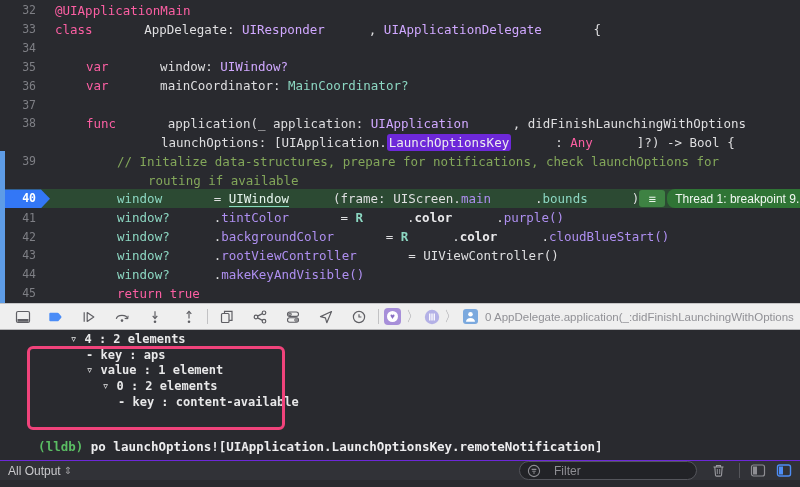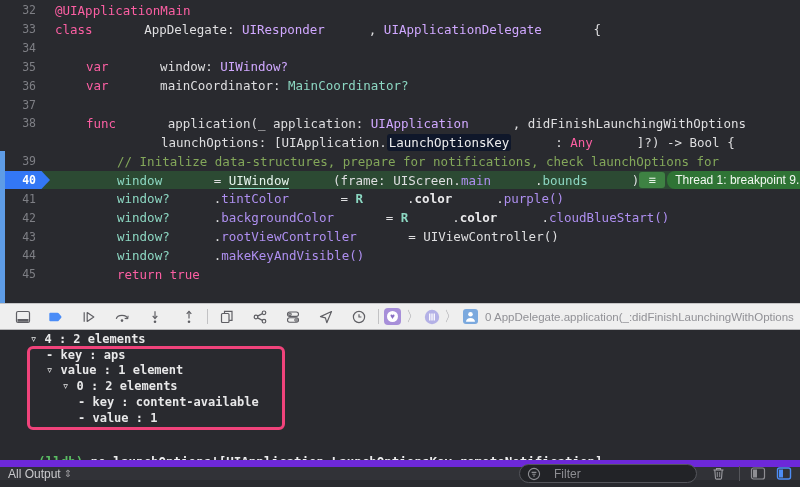--- a/index.html
+++ b/index.html
@@ -21,21 +21,21 @@
   .hl-row { background:#2C4A33; }
   .hl-row .code { padding-left:67px; }
   .tk-kw   { color:#FC5FA3; }
   .tk-type { color:#D0A8FF; }
   .tk-mint { color:#8CD7C2; }
   .tk-mintb{ color:#8CD7C2; font-weight:bold; }
   .tk-prop { color:#AE8FF0; }
   .tk-plain{ color:#DFDFE1;margin-left:44px; }
   .tk-boldw{ color:#E9E9EB; font-weight:bold; }
   .tk-cmt  { color:#83A75A; }
-  .tk-hl   { color:#EDEDEE; background:#0f172a; border-radius:3px; padding:1px 2px; }
+  .tk-hl   { color:#EDEDEE; background:#6d28d9; border-radius:3px; padding:1px 2px; }
   .tk-und  { color:#E6F5EE; border-bottom:1.5px solid #86D7BC; }
   .bp-note { margin-left:auto; display:flex; align-items:stretch; height:100%; flex:0 0 auto; }
   .bp-note .eq { width:26px; background:#3E8243; color:#E8F5E9; display:flex; align-items:center;
                  justify-content:center; border-radius:3px; margin:1px 2px 1px 0; font-size:12px; }
   .bp-note .lbl { background:#2F7435; color:#F2F8F2; font-family:"Liberation Sans",sans-serif;
                   font-size:12px; display:flex; align-items:center; padding:0 10px 0 8px;border-radius:8px; }
   .change-bar { position:absolute; left:0; top:151px; width:4.5px; height:152px; background:#5E9CE6; z-index:3; }
 
   
   .debug-bar { position:absolute; top:303px; left:0; width:800px; height:27px; background:#EFEFEF;
@@ -50,32 +50,32 @@
   .crumb-badge .ring { width:11px; height:11px; border-radius:50%; background:#fff; color:#8A6FC4;
                        font-size:8px; line-height:11px; text-align:center; }
   .crumb-chevron { color:#A9A9AD; font-size:14px; margin:0 2px; }
   .thread-dot { width:16px; height:16px; flex:0 0 16px; margin:0 2px; }
   .frame-person { width:15px; height:15px; border-radius:3px; background:#7BA9DE; margin:0 3px; flex:0 0 15px; }
   .crumb-label { color:#919196; font-size:11.5px; margin-left:4px; white-space:nowrap; overflow:hidden; }
 
   
   .console { position:absolute; top:330px; left:0; width:800px; height:130px; background:#292A2F;
              font-family:"DejaVu Sans Mono", monospace; color:#E8E8E9; }
-  .console-line { font-size:12px; font-weight:bold; line-height:15.7px; white-space:pre; padding-left:30px; }
+  .console-line { font-size:12px; font-weight:bold; line-height:15.7px; white-space:pre; padding-left:30px;margin-left:40px; }
   .console-line.ind1 { padding-left:46px; } .console-line.ind2 { padding-left:62px; }
   .console-line.ind3 { padding-left:78px; }
   .annotation-box { position:absolute; left:27px; top:16px; width:258px; height:84px;
                     border:3.5px solid #F0437B; border-radius:6px; pointer-events:none; }
   .lldb-row { margin-top:13px; padding-left:8px; font-size:12.5px; font-weight:bold; white-space:pre; }
   .lldb-prompt { color:#5ABD63; }
   .lldb-cmd { color:#ECECEE; }
 
   
   .bottom-bar { position:absolute; top:460px; left:0; width:800px; height:20px; background:#313237;
-                border-top:7px solid #6d28d9; display:flex; align-items:center; padding:0 8px;text-align:center; }
+                border-top:1px solid #6d28d9; display:flex; align-items:center; padding:0 8px;text-align:center; }
   .scope { color:#C9C9CC; font-size:12px; display:flex; align-items:center; gap:3px; }
   .scope .updown { color:#9A9A9E; font-size:10px; }
   .filter-field { margin-left:auto; width:178px; height:19px; background:#222327; border:1px solid #54555B;
                   border-radius:10px; display:flex; align-items:center; padding:0 7px; gap:13px; color:#8E8E93; }
   .filter-field .ph { font-size:12px; color:#8E8E93; }
   .bicon { width:17px; height:17px; display:flex; align-items:center; justify-content:center;
            color:#9A9A9F; margin-left:13px; }
   .bsep { width:1px; height:15px; background:#55565B; margin-left:12px; }
   .pane-btn { width:17px; height:17px; display:flex; align-items:center; justify-content:center; margin-left:9px; }
 </style>
@@ -87,20 +87,21 @@
   <div id="code-lines">
       <div class="code-row"><span class="gutter">32</span><span class="code indent0"><span class="tk-kw">@UIApplicationMain</span></span></div>
       <div class="code-row"><span class="gutter">33</span><span class="code indent0"><span class="tk-kw">class</span><span class="tk-plain"> AppDelegate: </span><span class="tk-type">UIResponder</span><span class="tk-plain">, </span><span class="tk-type">UIApplicationDelegate</span><span class="tk-plain"> {</span></span></div>
       <div class="code-row"><span class="gutter">34</span><span class="code indent0"></span></div>
       <div class="code-row"><span class="gutter">35</span><span class="code indent1"><span class="tk-kw">var</span><span class="tk-plain"> window: </span><span class="tk-type">UIWindow?</span></span></div>
       <div class="code-row"><span class="gutter">36</span><span class="code indent1"><span class="tk-kw">var</span><span class="tk-plain"> mainCoordinator: </span><span class="tk-mint">MainCoordinator?</span></span></div>
       <div class="code-row"><span class="gutter">37</span><span class="code indent1"></span></div>
       <div class="code-row"><span class="gutter">38</span><span class="code indent1"><span class="tk-kw">func</span><span class="tk-plain"> application(_ application: </span><span class="tk-type">UIApplication</span><span class="tk-plain">, didFinishLaunchingWithOptions</span></span></div>
       <div class="code-row"><span class="gutter"></span><span class="code indent2"><span class="tk-plain">launchOptions: [UIApplication.</span><span class="tk-hl">LaunchOptionsKey</span><span class="tk-plain">: </span><span class="tk-kw">Any</span><span class="tk-plain">]?) -&gt; Bool {</span></span></div>
       <div class="code-row"><span class="gutter">39</span><span class="code indent2"><span class="tk-cmt">// Initalize data-structures, prepare for notifications, check launchOptions for</span></span></div>
+      <div class="code-row"><span class="gutter"></span><span class="code indent3"><span class="tk-cmt">routing if available</span></span></div>
       <div class="code-row hl-row"><span class="gutter bp">40</span><span class="code indent2"><span class="tk-mint">window</span><span class="tk-plain"> = </span><span class="tk-und">UIWindow</span><span class="tk-plain">(frame: UIScreen.</span><span class="tk-prop">main</span><span class="tk-plain">.</span><span class="tk-mint">bounds</span><span class="tk-plain">)</span></span><span class="bp-note"><span class="eq">≡</span><span class="lbl">Thread 1: breakpoint 9.1 (1)</span></span></div>
       <div class="code-row"><span class="gutter">41</span><span class="code indent2"><span class="tk-mint">window?</span><span class="tk-plain">.</span><span class="tk-prop">tintColor</span><span class="tk-plain"> = </span><span class="tk-mintb">R</span><span class="tk-plain">.</span><span class="tk-boldw">color</span><span class="tk-plain">.</span><span class="tk-prop">purple()</span></span></div>
       <div class="code-row"><span class="gutter">42</span><span class="code indent2"><span class="tk-mint">window?</span><span class="tk-plain">.</span><span class="tk-prop">backgroundColor</span><span class="tk-plain"> = </span><span class="tk-mintb">R</span><span class="tk-plain">.</span><span class="tk-boldw">color</span><span class="tk-plain">.</span><span class="tk-prop">cloudBlueStart()</span></span></div>
       <div class="code-row"><span class="gutter">43</span><span class="code indent2"><span class="tk-mint">window?</span><span class="tk-plain">.</span><span class="tk-prop">rootViewController</span><span class="tk-plain"> = UIViewController()</span></span></div>
       <div class="code-row"><span class="gutter">44</span><span class="code indent2"><span class="tk-mint">window?</span><span class="tk-plain">.</span><span class="tk-prop">makeKeyAndVisible()</span></span></div>
       <div class="code-row"><span class="gutter">45</span><span class="code indent2"><span class="tk-kw">return true</span></span></div>
     </div>
 </div>
 
 <div class="debug-bar">
@@ -199,21 +200,20 @@
   <span class="crumb-label">0 AppDelegate.application(_:didFinishLaunchingWithOptions:)</span>
 </div>
 
 <div class="console">
   <div id="console-lines" style="padding-top:2px;">
       <div class="console-line ind0">▿ 4 : 2 elements</div>
       <div class="console-line ind1">- key : aps</div>
       <div class="console-line ind1">▿ value : 1 element</div>
       <div class="console-line ind2">▿ 0 : 2 elements</div>
       <div class="console-line ind3">- key : content-available</div>
-      <div class="console-line ind3">- value : 1</div>
     </div>
   <div class="annotation-box"></div>
   <div class="lldb-row">
     <span class="lldb-prompt">(lldb)</span><span class="lldb-cmd"> po launchOptions![UIApplication.LaunchOptionsKey.remoteNotification]</span>
   </div>
 </div>
 
 <div class="bottom-bar">
   <span class="scope">
     <span>All Output</span>

